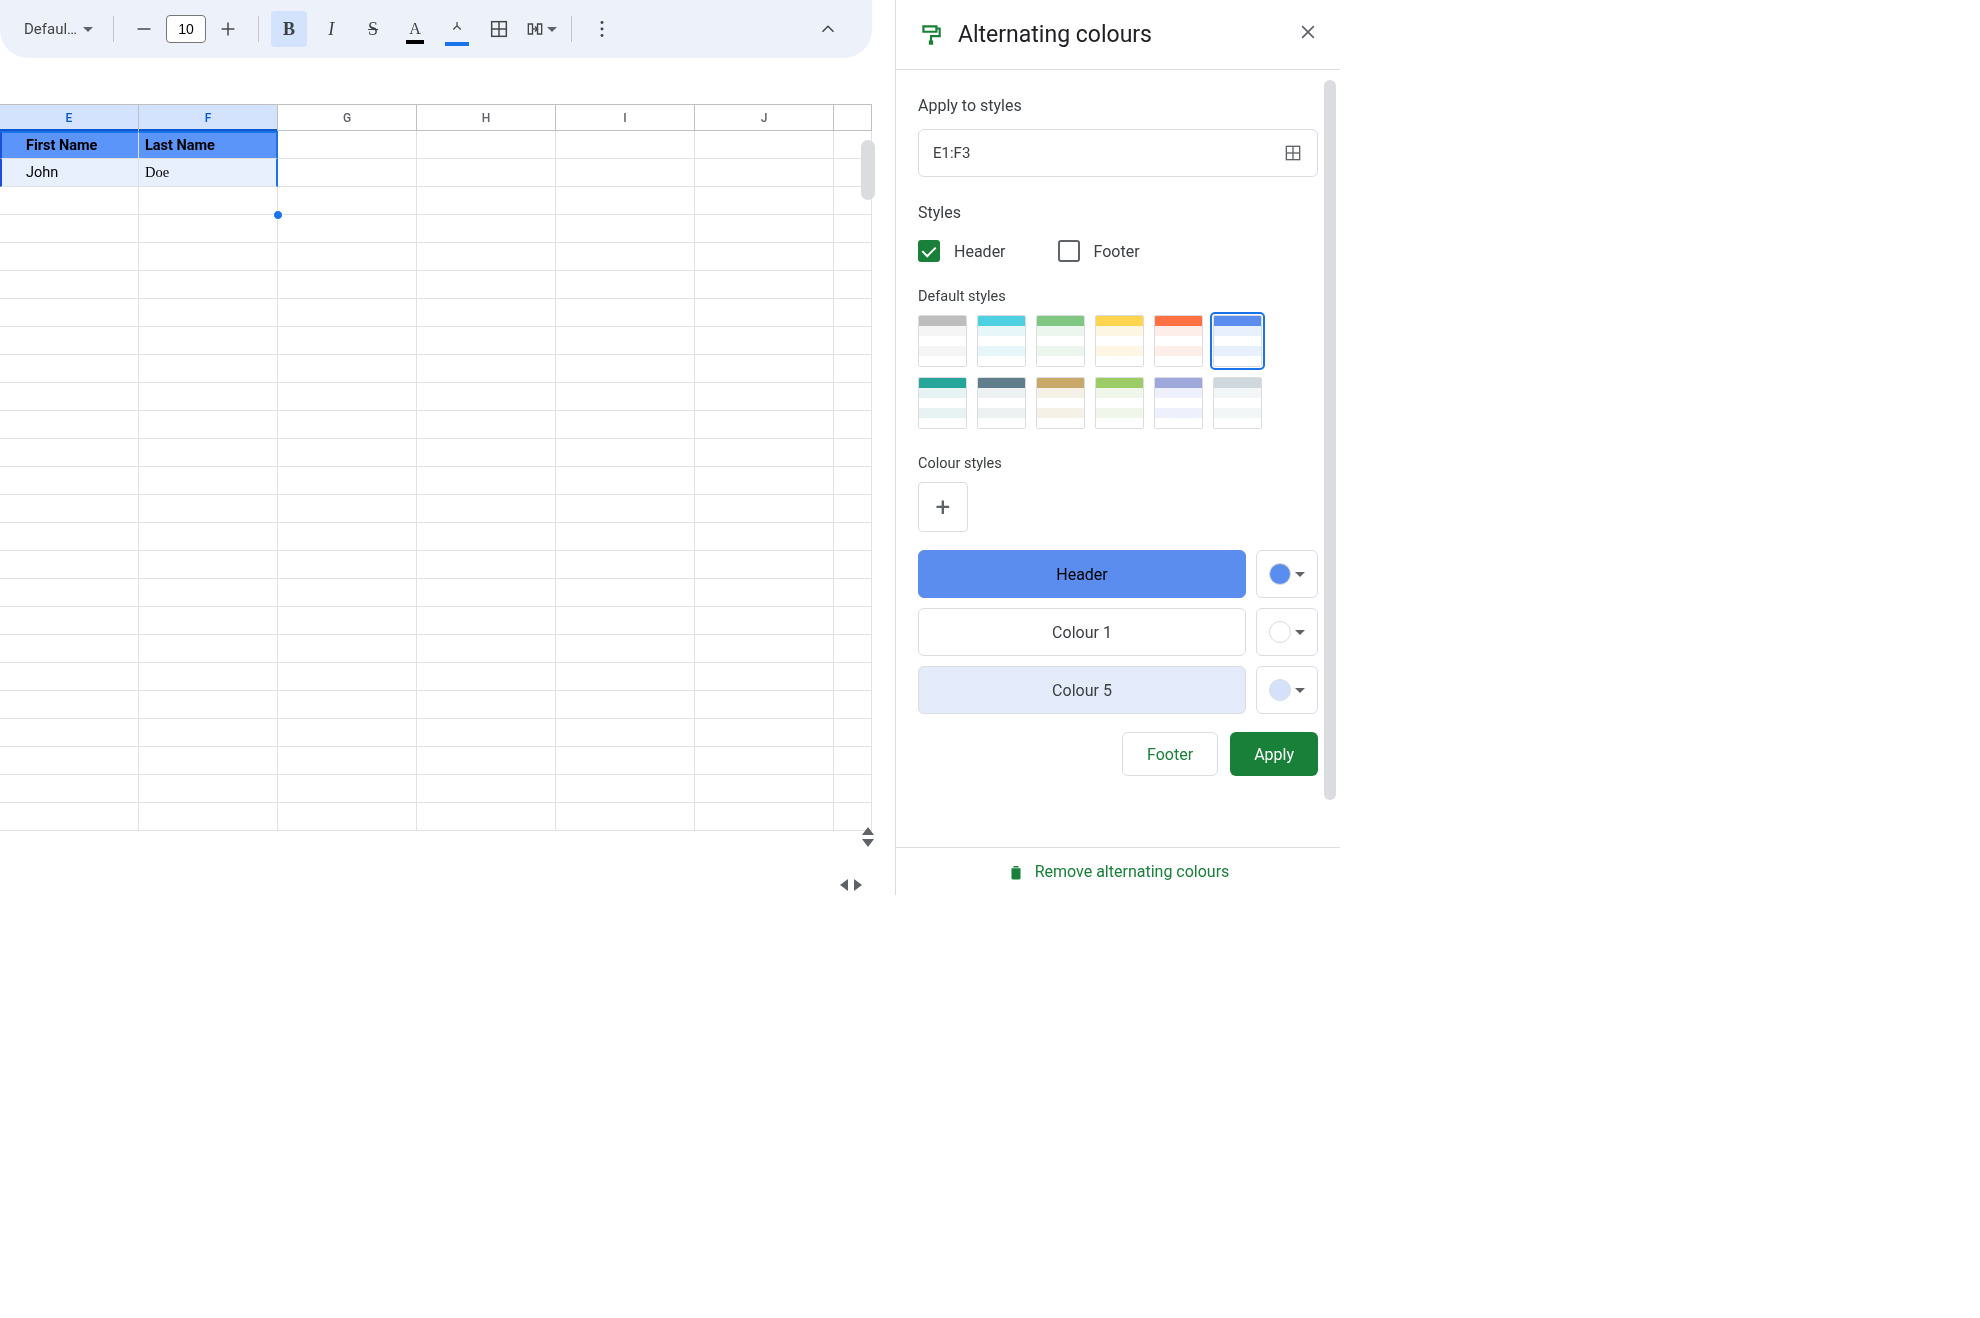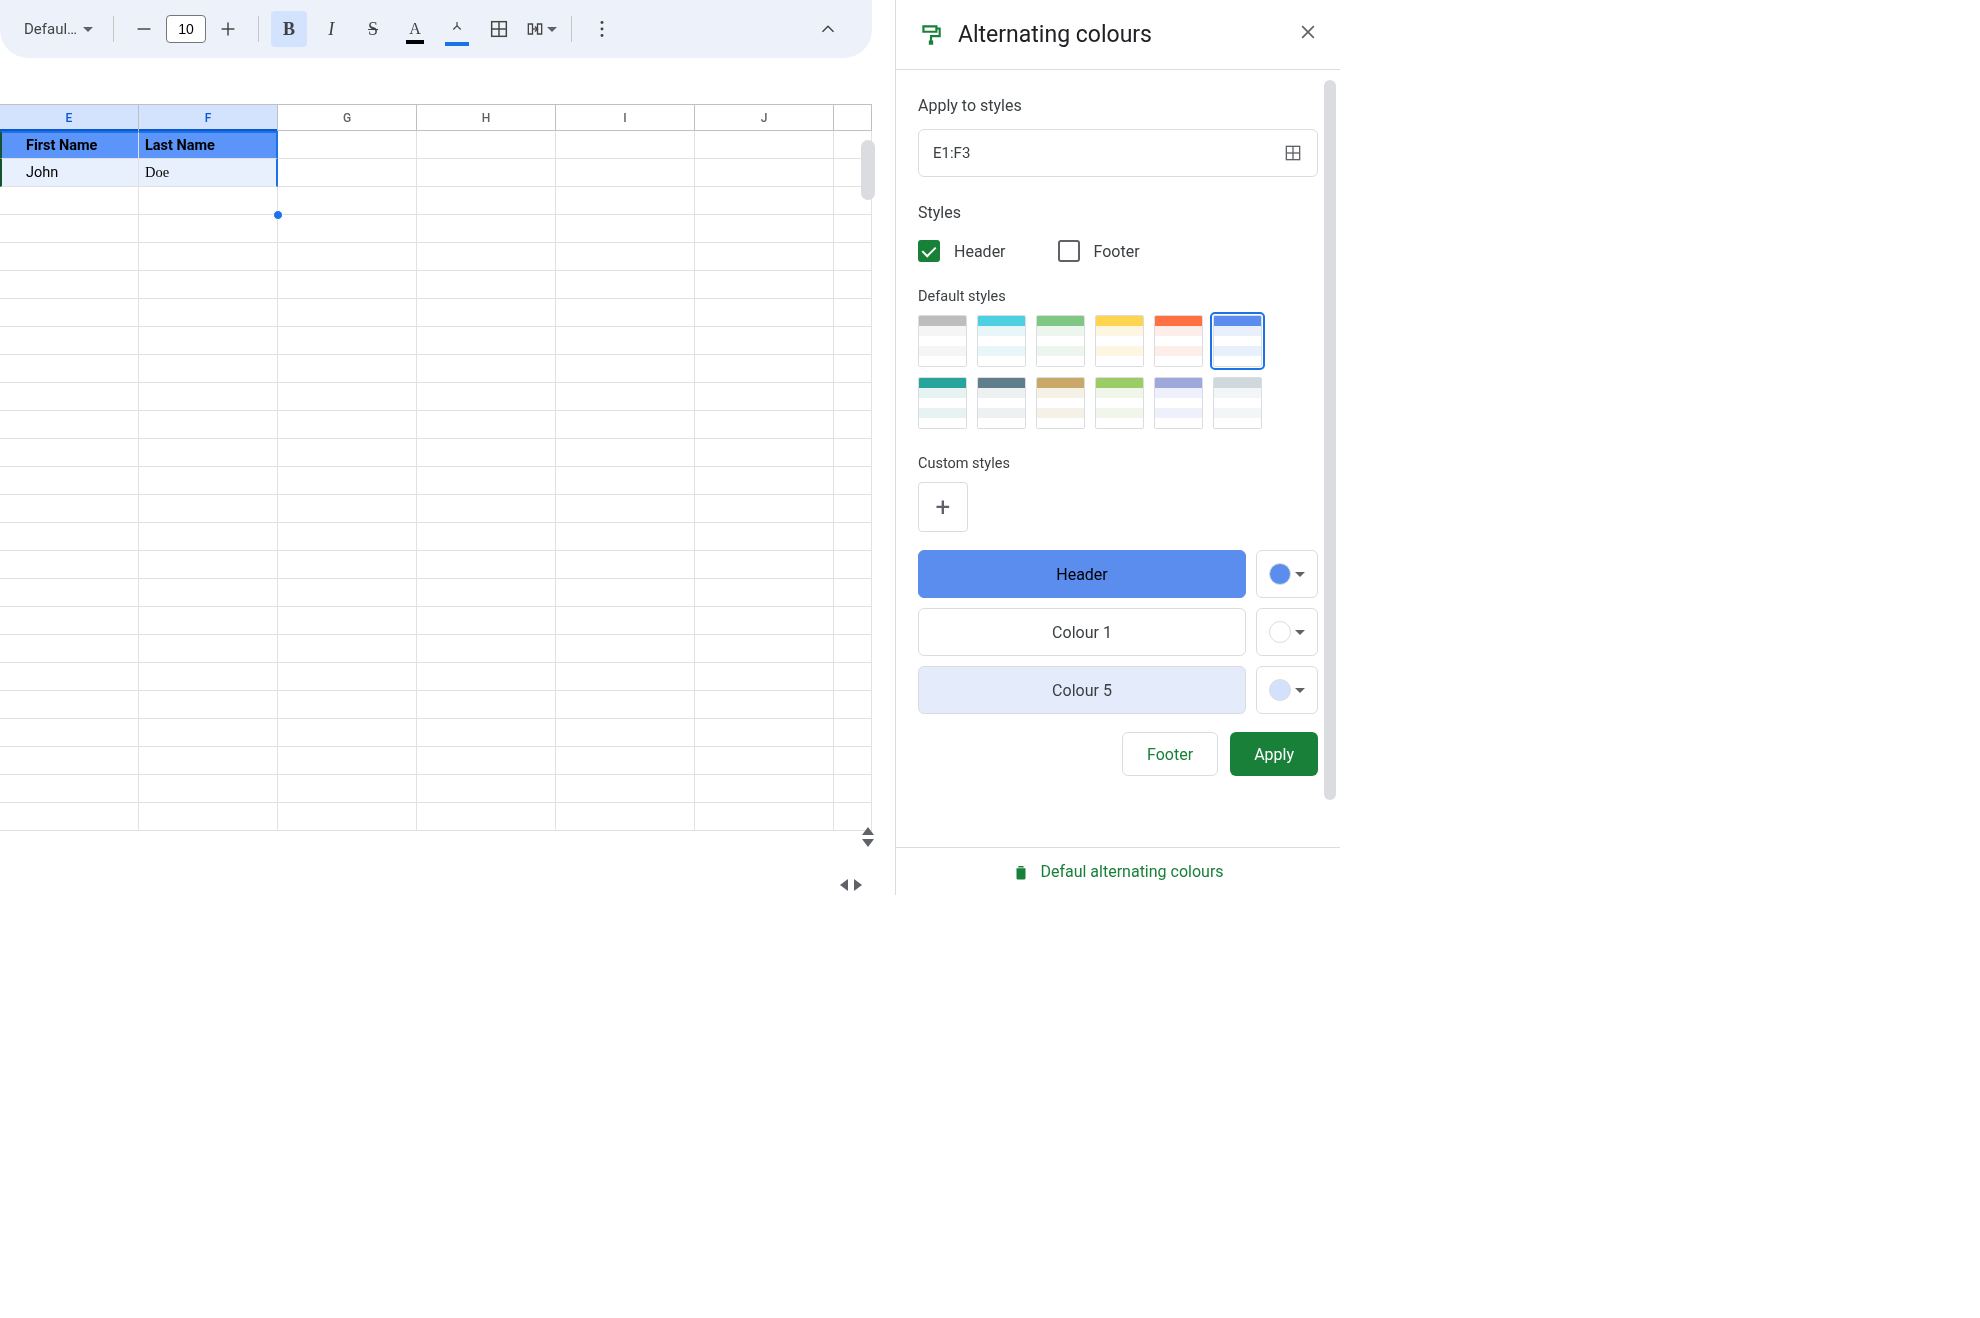--- a/index.html
+++ b/index.html
@@ -102,21 +102,21 @@
     font-size: 14.5px;
     color:#000;
     background:#fff;
     overflow:hidden;
     white-space:nowrap;
   }
   .row.r1 .cell.cE, .row.r1 .cell.cF { background:#5b95f9; font-weight:700; }
   .row.r2 .cell.cE, .row.r2 .cell.cF { background:#e8f0fe; }
   .row.r3 .cell.cE, .row.r3 .cell.cF { background:#c5dbf8; }
   .sel-border-top { border-top:2px solid #1a73e8; }
-  .sel-border-left { border-left:2px solid #14532d;padding-left:24px; }
+  .sel-border-left { border-left:2px solid #1d4ed8;padding-left:24px; }
   .sel-border-right { border-right:2px solid #1a73e8 !important; }
   .sel-border-bottom { border-bottom:2px solid #1a73e8 !important; }
   .sel-handle {
     position:absolute;
     width:10px; height:10px;
     background:#1a73e8;
     border:1px solid #fff;
     border-radius:50%;
   }
 
@@ -793,21 +793,21 @@
         </div>
         <div class="swatch">
           <div class="sw-row" style="background:#cfd8dc"></div>
           <div class="sw-row" style="background:#f3f6f7"></div>
           <div class="sw-row" style="background:#ffffff"></div>
           <div class="sw-row" style="background:#f3f6f7"></div>
           <div class="sw-row" style="background:#ffffff"></div>
         </div>
       </div>
 
-    <div class="sublabel">Custom styles</div>
+    <div class="sublabel">Colour styles</div>
     <div class="add-custom">+</div>
 
     <div class="color-rows">
       <div class="crow">
         <div class="crow-label header-row">Header</div>
         <div class="color-pick">
           <div class="circle" id="circ-h" style="background: rgb(91, 141, 239);"></div>
           <div class="dropdown-tri"></div>
         </div>
       </div>
@@ -830,19 +830,19 @@
     <div class="panel-buttons">
       <div class="btn cancel">Footer</div>
       <div class="btn done">Apply</div>
     </div>
   </div>
 
   <div class="remove-link">
     <svg width="18" height="18" viewBox="0 0 24 24" fill="#188038">
       <path d="M6 7h12v13a2 2 0 0 1-2 2H8a2 2 0 0 1-2-2zM9 4h6l1 2H8z"></path>
     </svg>
-    <span>Defaul alternating colours</span>
+    <span>Remove alternating colours</span>
   </div>
 
   <div class="panel-scroll">
     <div class="panel-scroll-thumb"></div>
   </div>
 </div>
 
 </body></html>

